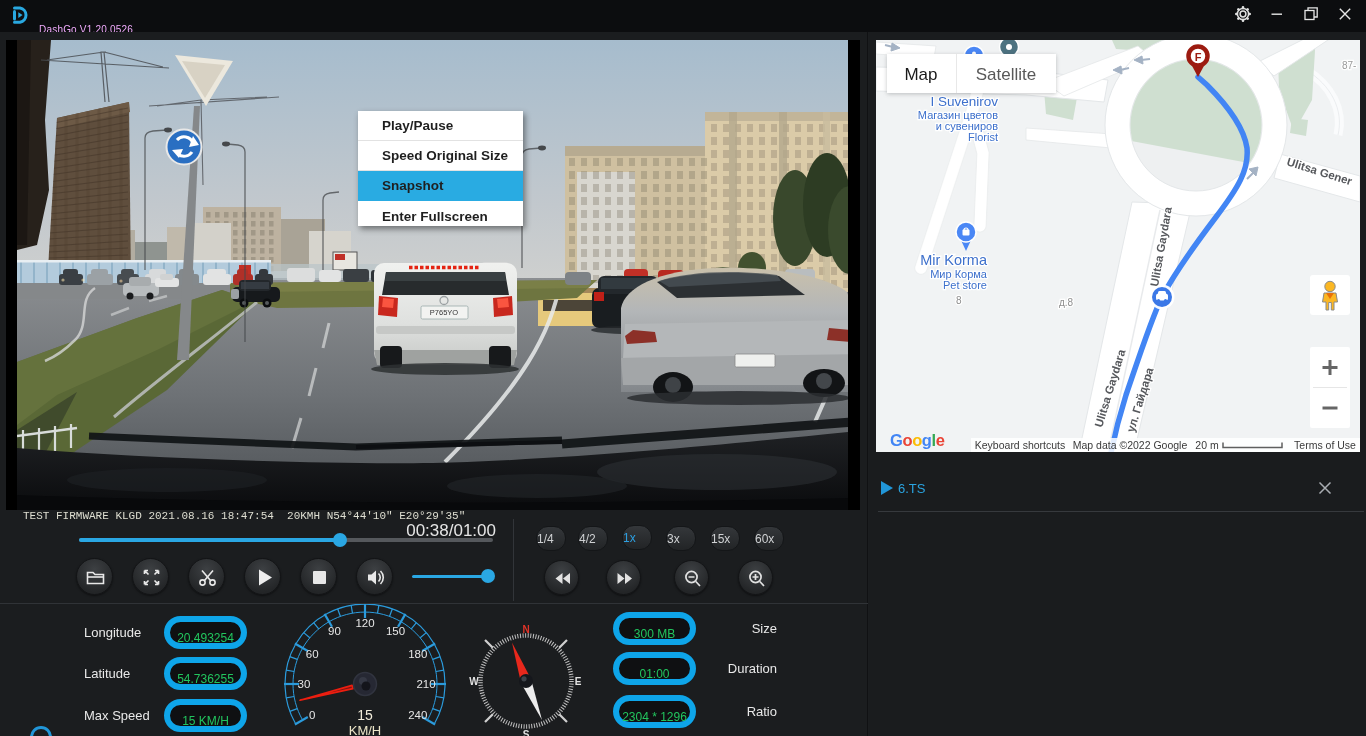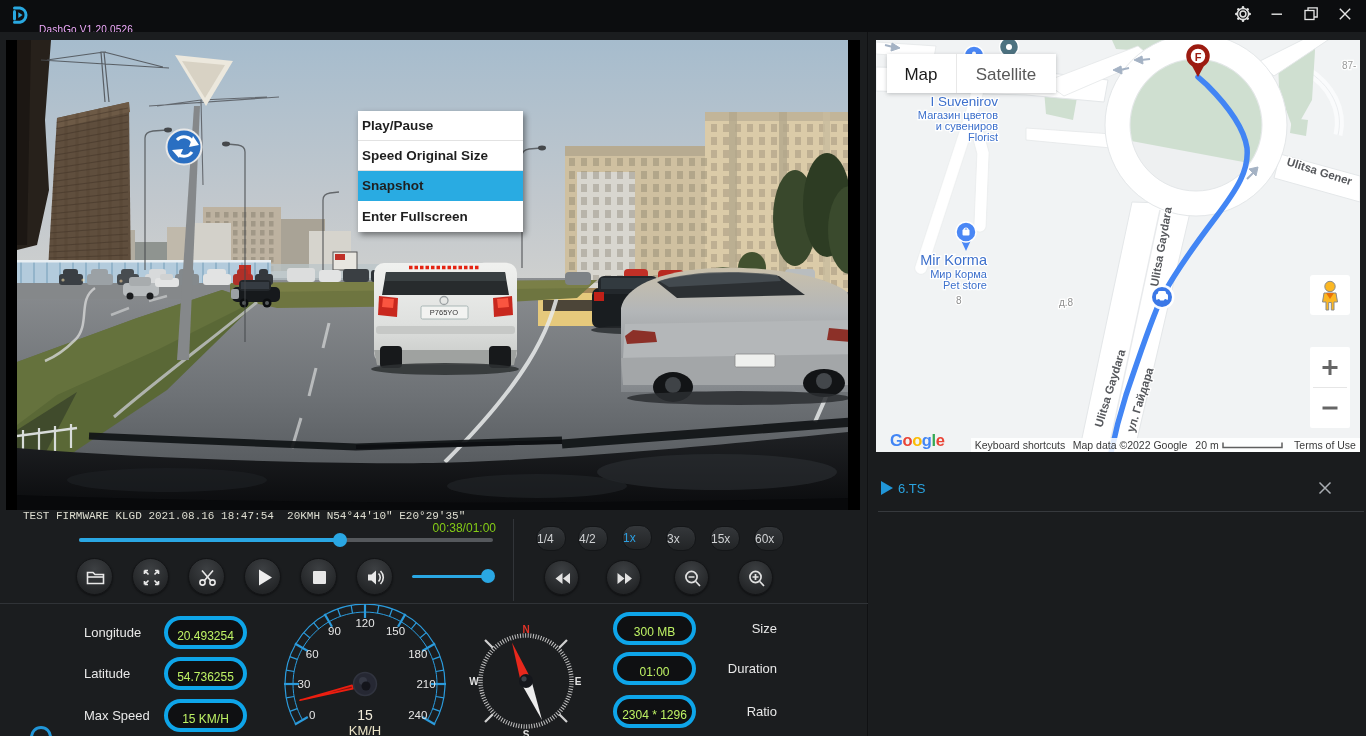--- a/index.html
+++ b/index.html
@@ -4,37 +4,37 @@
 html,body{width:1366px;height:736px;overflow:hidden}
 body{background:#1b1d1f;font-family:"Liberation Sans",sans-serif;position:relative}
 .abs{position:absolute}
 #titlebar{position:absolute;left:0;top:0;width:1366px;height:32px;background:#0c0d0f;color:#ececec}
 #title{position:absolute;left:39px;top:24px;font-size:10px;color:#f0abfc;letter-spacing:0.2px}
 #leftpanel{position:absolute;left:0;top:32px;width:868px;height:704px;background:#1b1d1f;border-right:1px solid #101113}
 #rightpanel{position:absolute;left:869px;top:32px;width:497px;height:704px;background:#1a1c1e}
 #video{position:absolute;left:6px;top:8px;width:854px;height:470px;background:#000}
 #tstamp{position:absolute;left:17px;top:470px;font-family:"Liberation Mono",monospace;font-size:11px;color:#dfdfd2;white-space:pre}
 #ctxmenu{position:absolute;left:352px;top:71px;width:165px;background:#fff;box-shadow:2px 3px 6px rgba(0,0,0,0.45);font-weight:bold;font-size:13.5px;color:#1f1f1f}
-#ctxmenu .mi{height:30px;line-height:30px;padding-left:4px;border-bottom:1px solid #e2e2e2}
+#ctxmenu .mi{height:30px;line-height:30px;padding-left:24px;border-bottom:1px solid #e2e2e2}
 #ctxmenu .mi.sel{background:#29abe2;border-bottom:none}
-#ctxmenu .mi:last-child{border-bottom:none;height:31px;line-height:31px}
+#ctxmenu .mi:last-child{border-bottom:none;height:25px;line-height:31px}
 #controls{position:absolute;left:0;top:478px;width:868px;height:93px}
-#ctime{position:absolute;right:372px;top:11px;font-size:12px;color:#84cc16}
+#ctime{position:absolute;right:372px;top:11px;font-size:17px;color:#e5e5e5}
 .track{position:absolute;left:79px;top:28px;width:414px;height:4px;background:#55585c;border-radius:2px}
 .track .fill{position:absolute;left:0;top:0;height:4px;width:260px;background:#2aa7e3;border-radius:2px}
 .knob{position:absolute;width:14px;height:14px;border-radius:50%;background:#2aa7e3}
 .rbtn{position:absolute;width:37px;height:37px;border-radius:50%;background:radial-gradient(circle at 50% 30%,#3d4043,#232527 75%);border:1px solid #131416;box-shadow:0 1px 2px rgba(0,0,0,0.5)}
 .rbtn svg{position:absolute;left:0;top:0}
 .sbtn{position:absolute;width:30px;height:25px;border-radius:12px;background:linear-gradient(#34373a,#222426);border:1px solid #141618;color:#cfd1d3;font-size:12px;line-height:24px}
 .sbtn.on{color:#2d9fe0}
 #vline{position:absolute;left:513px;top:9px;width:1px;height:82px;background:#323539}
 #hline{position:absolute;left:0;top:571px;width:868px;height:1px;background:#303337}
 #dash{position:absolute;left:0;top:572px;width:868px;height:132px}
 .dlab{position:absolute;font-size:13px;color:#e8e8e8}
-.pill{position:absolute;width:83px;height:33px;border-radius:17px;background:#0f1012;border:4px solid #0ea5e9;color:#bef264;font-size:12px;text-align:center;line-height:32px}
+.pill{position:absolute;width:83px;height:33px;border-radius:17px;background:#0f1012;border:6px solid #0ea5e9;color:#22c55e;font-size:12px;text-align:center;line-height:32px}
 #map{position:absolute;left:7px;top:8px;width:484px;height:412px;background:#f1f3f4}
 #plist{position:absolute;left:0px;top:440px;width:497px;height:264px}
 #plname{position:absolute;left:29px;top:9px;color:#2aa3df;font-size:13px}
 #plsep{position:absolute;left:9px;top:39px;width:486px;height:1px;background:#36393d}
 </style></head><body>
 <div id="titlebar">
 <svg class="abs" style="left:10px;top:5px" width="20" height="20" viewBox="0 0 20 20">
  <path d="M4.5 3 L10 3 A 7.2 7.2 0 0 1 10 17.2 L4.5 17.2" fill="none" stroke="#29a8e0" stroke-width="3" stroke-linecap="round"></path>
  <path d="M4.5 6.5 L4.5 14" fill="none" stroke="#29a8e0" stroke-width="3" stroke-linecap="round"></path>
  <path d="M8.3 7.2 L12.6 10.1 L8.3 13z" fill="#29a8e0"></path>

